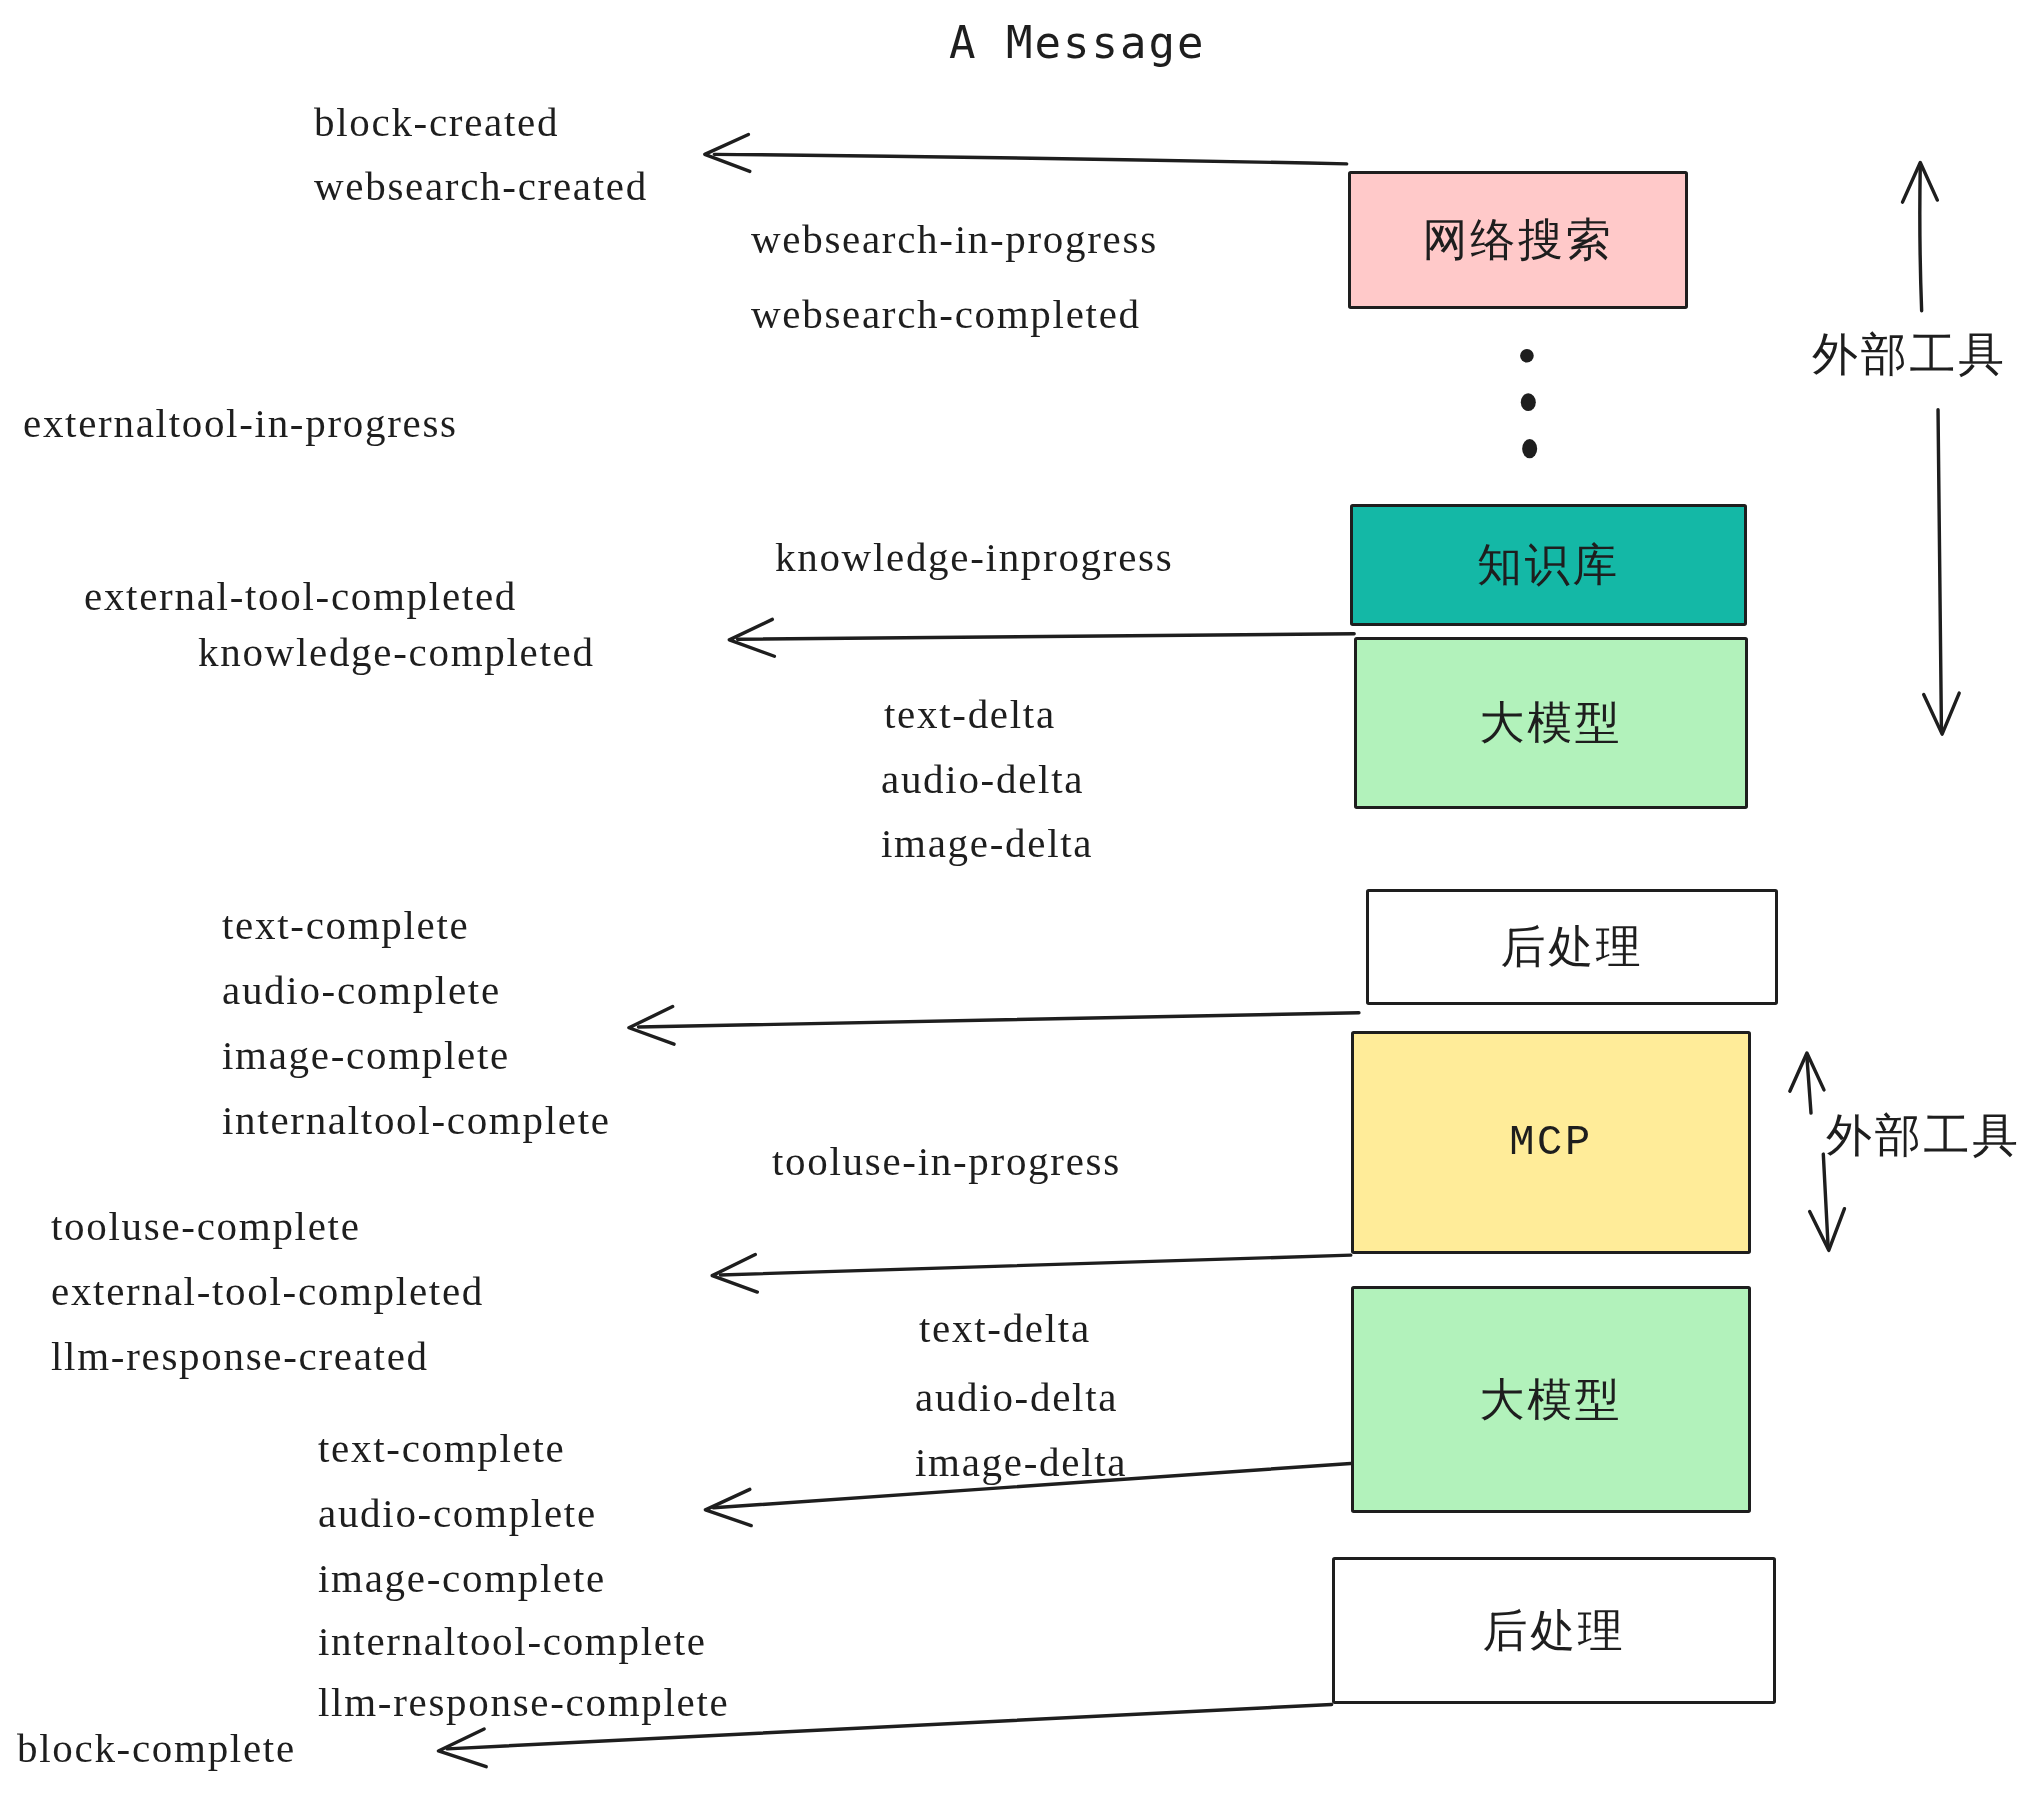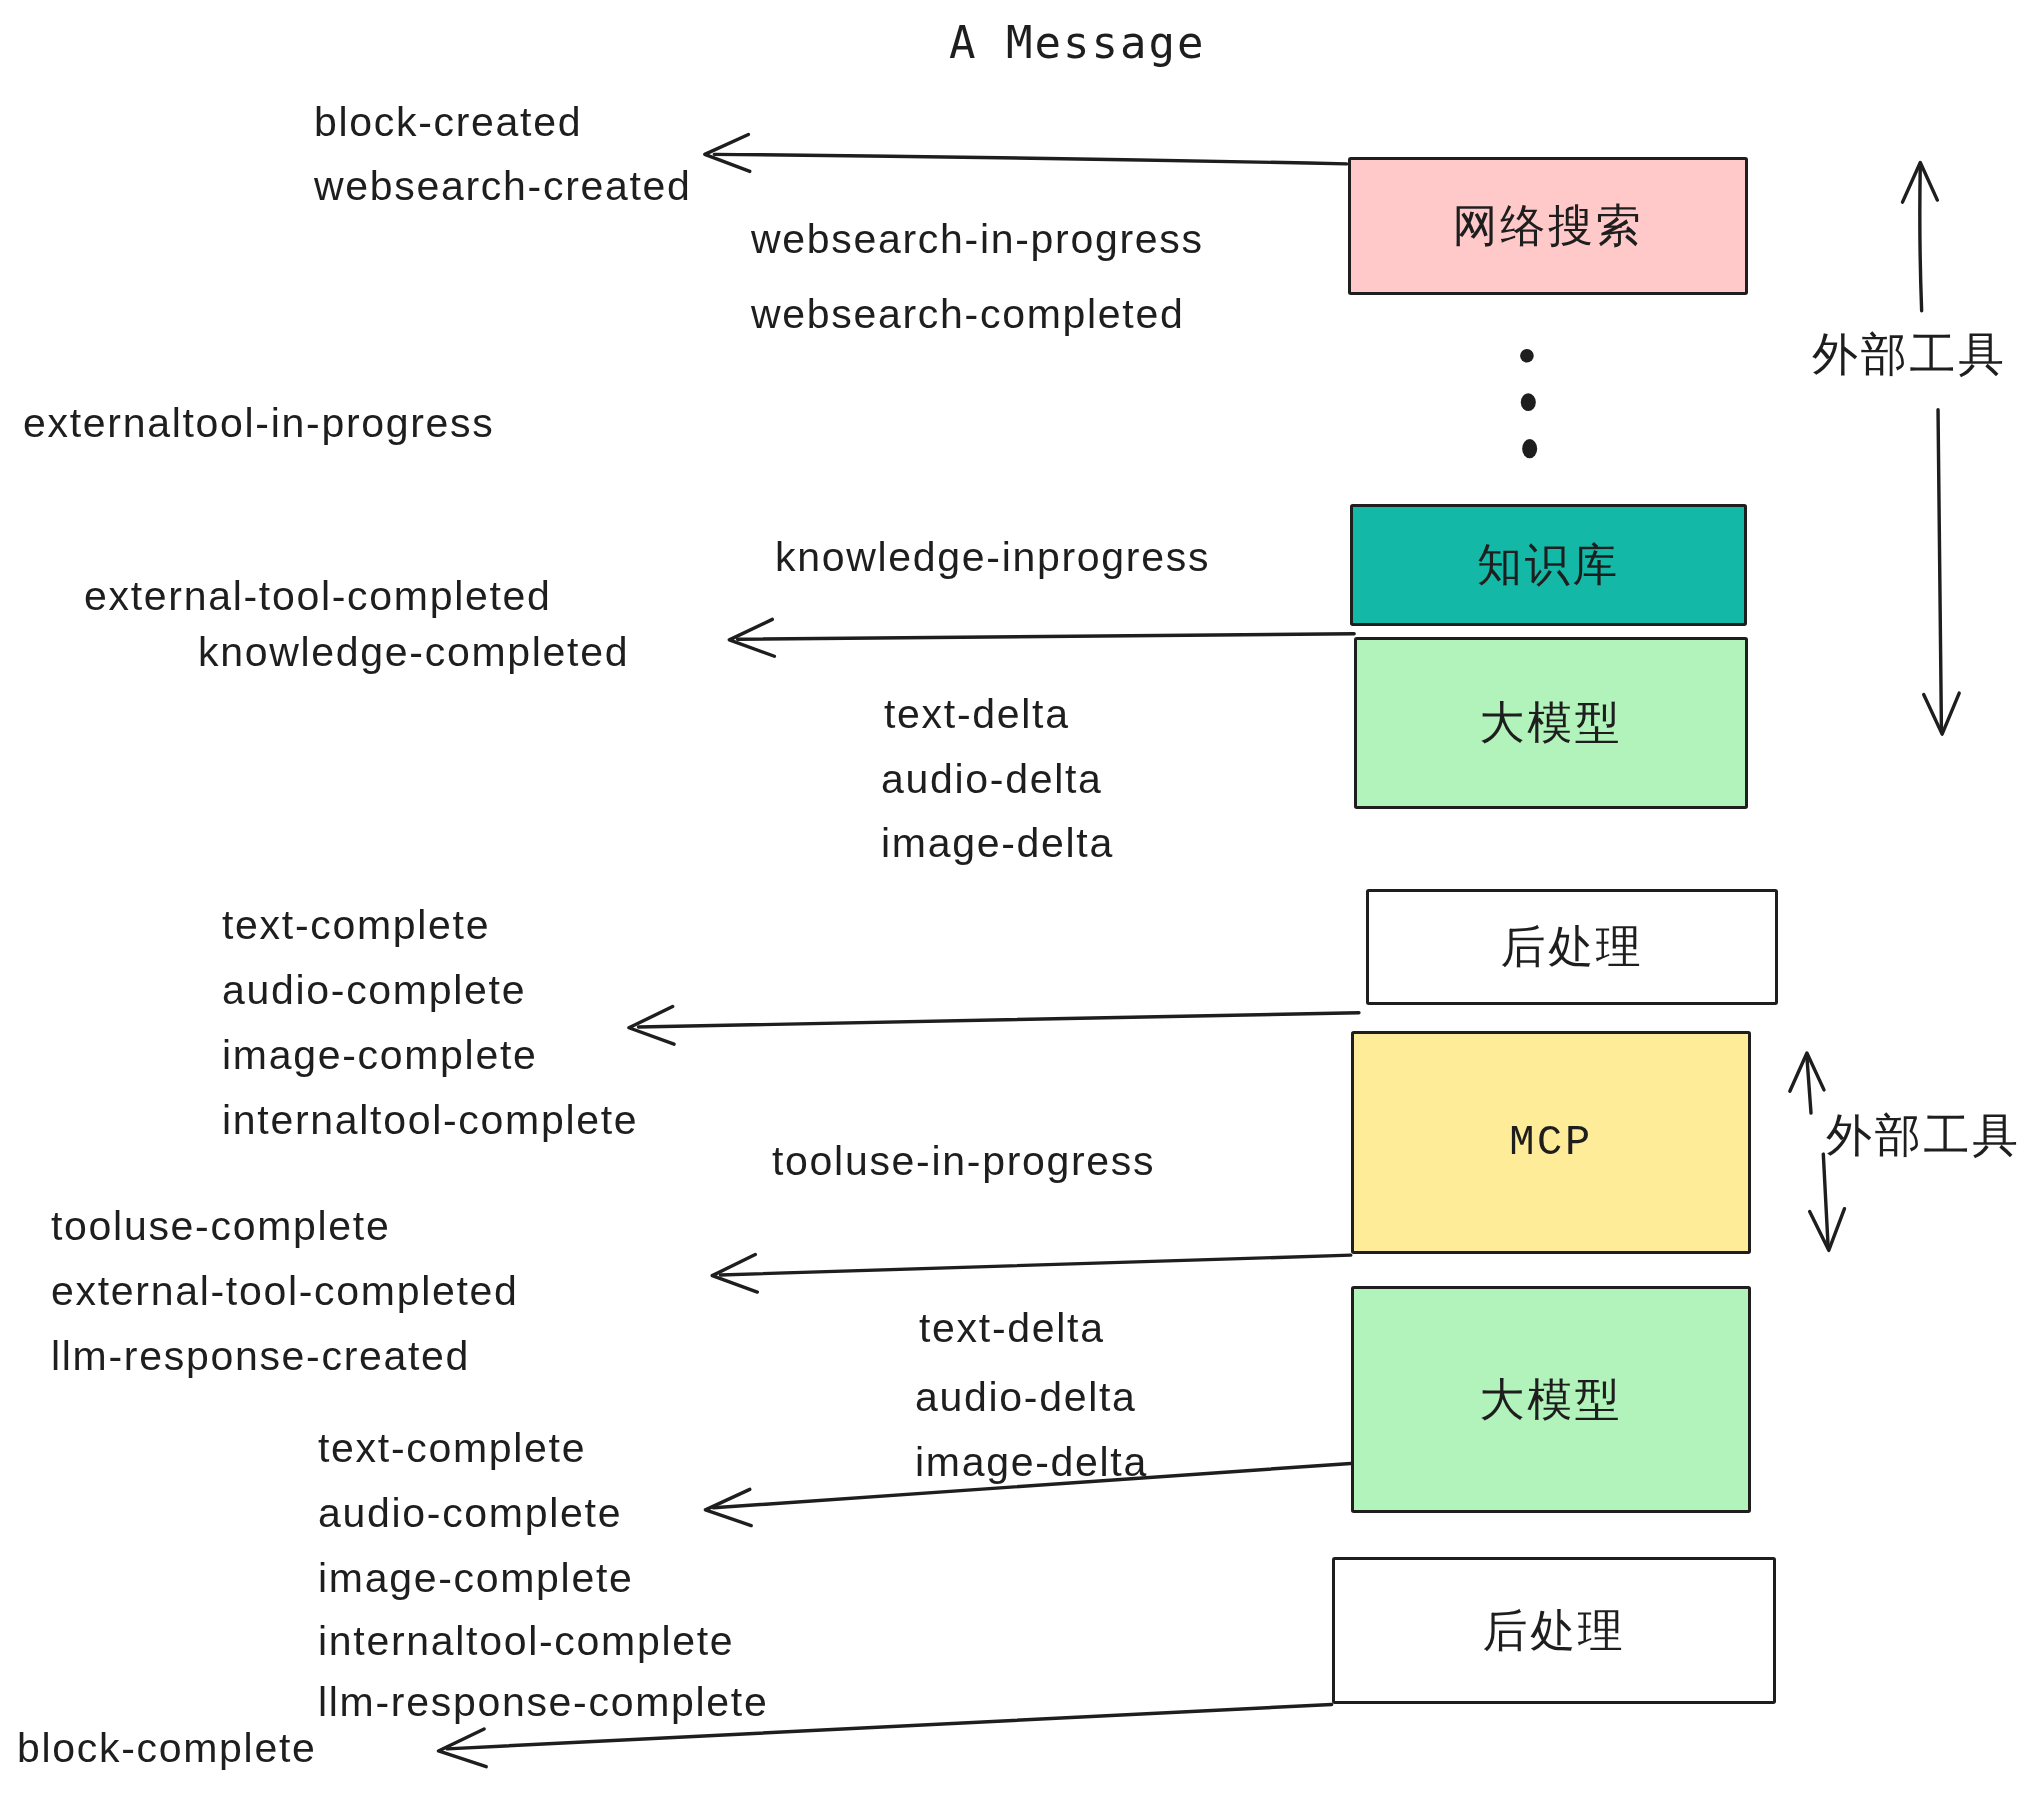--- a/index.html
+++ b/index.html
@@ -5,21 +5,21 @@
   html,body{margin:0;padding:0;}
   body{
     width:2035px;height:1796px;position:relative;background:#ffffff;
     font-family:"DejaVu Sans Mono","Liberation Mono",monospace;
     color:#1e1e1e;overflow:hidden;
   }
   .ev{
     position:absolute;white-space:nowrap;
     font-size:41px;letter-spacing:1.7px;line-height:1;
     transform:translateY(-50%);
-    font-family:Liberation Sans, sans-serif;
+    font-family:Liberation Serif, serif;
   }
   .title{
     position:absolute;white-space:nowrap;
     font-size:44px;letter-spacing:2px;transform:translateY(-50%);
   }
   .box{
     position:absolute;box-sizing:border-box;
     border:3.4px solid #1e1e1e;border-radius:2.7px;
     display:flex;align-items:center;justify-content:center;
   }
@@ -103,21 +103,21 @@
 <div class="ev" style="left:919px;top:1328px">text-delta</div>
 <div class="ev" style="left:915px;top:1397px">audio-delta</div>
 <div class="ev" style="left:915px;top:1462px">image-delta</div>
 <div class="ev" style="left:318px;top:1448px">text-complete</div>
 <div class="ev" style="left:318px;top:1513px">audio-complete</div>
 <div class="ev" style="left:318px;top:1578px">image-complete</div>
 <div class="ev" style="left:318px;top:1641px">internaltool-complete</div>
 <div class="ev" style="left:318px;top:1702px">llm-response-complete</div>
 <div class="ev" style="left:17px;top:1748px">block-complete</div>
 
-<div class="box" style="left:1348px;top:157px;width:400px;height:138px;background:#ffc9c9">
+<div class="box" style="left:1348px;top:171px;width:340px;height:138px;background:#ffc9c9">
   <span class="lbl">网络搜索</span>
 </div>
 <div class="box" style="left:1350px;top:504px;width:397px;height:122px;background:#14b8a6">
   <span class="lbl">知识库</span>
 </div>
 <div class="box" style="left:1354px;top:637px;width:394px;height:172px;background:#b2f2bb">
   <span class="lbl">大模型</span>
 </div>
 <div class="box" style="left:1366px;top:889px;width:412px;height:116px;background:#ffffff">
   <span class="lbl">后处理</span>

